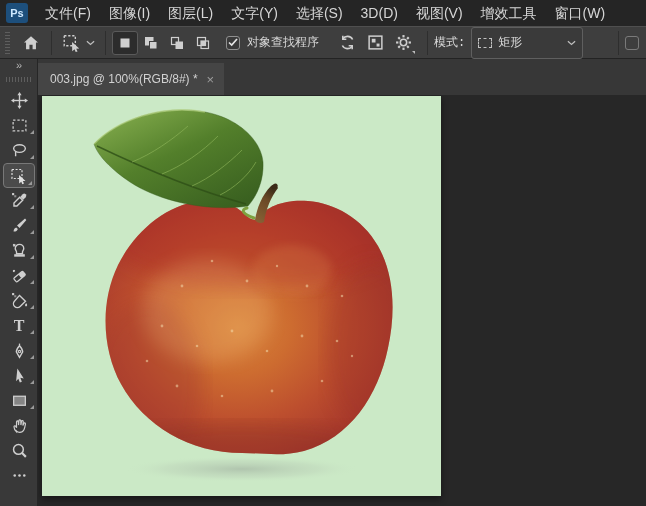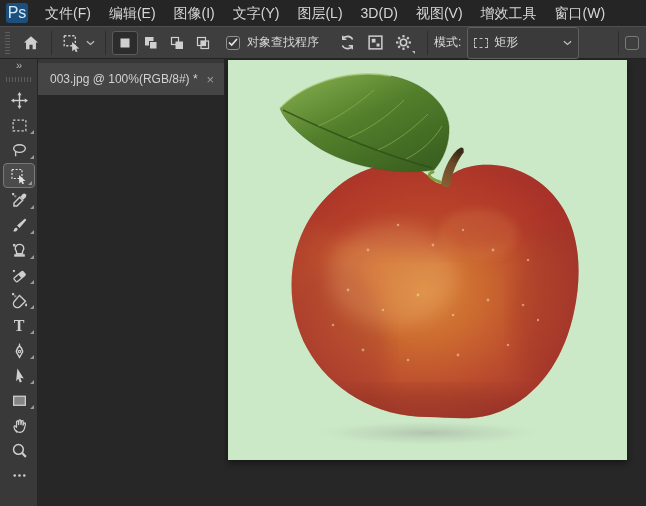--- a/index.html
+++ b/index.html
@@ -4,29 +4,29 @@
 <style>
   * { margin:0; padding:0; box-sizing:border-box; }
   html,body { width:646px; height:506px; overflow:hidden; background:#272727;
     font-family:"Liberation Sans","DejaVu Sans",sans-serif; }
   .app { width:646px; height:506px; display:flex; flex-direction:column; background:#272727; }
 
   
   .menubar { height:26px; background:#252525; display:flex; align-items:center;
     padding-left:6px; flex:0 0 auto; }
   .ps-logo { width:22px; height:20px; border-radius:3px; background:#1d4f7c;
-    color:#cfe9ff; font-size:16px; font-weight:normal; display:flex; align-items:center;
+    color:#cfe9ff; font-size:11px; font-weight:bold; display:flex; align-items:center;
     justify-content:center; margin-right:8px; }
   .menu-item { color:#d6d6d6; font-size:14px; padding:0 9px; line-height:26px;
     white-space:nowrap; cursor:default; }
 
   
   .optionsbar { height:33px; background:#3e3e3e; border-top:1px solid #4f4f4f;
     border-bottom:1px solid #232323; display:flex; align-items:center; padding:0 5px;
-    flex:0 0 auto; }
+    flex:0 0 auto;font-family:Liberation Mono, monospace; }
   .grip-v { width:5px; height:22px; margin-right:7px;
     background:repeating-linear-gradient(to bottom,#5e5e5e 0 1px,transparent 1px 3px); }
   .obar-btn { background:transparent; border:none; width:28px; height:26px;
     display:flex; align-items:center; justify-content:center; position:relative; }
   .divider { width:1px; height:24px; background:#2e2e2e; margin:0 6px; }
   .tool-preset { display:flex; align-items:center; gap:4px; background:transparent;
     border:none; padding:2px 4px; }
   .mode-btn { background:transparent; border:1px solid transparent; width:26px; height:24px;
     display:flex; align-items:center; justify-content:center; border-radius:3px; }
   .mode-btn.active { background:#2c2c2c; border-color:#5a5a5a; }
@@ -53,21 +53,21 @@
   .tool-btn { width:38px; height:25px; background:transparent; border:none;
     display:flex; align-items:center; justify-content:center; position:relative; }
   .tool-btn.active { background:#4b4b4b; border:1px solid #787878; border-radius:4px;
     width:32px; margin-left:3px; }
   .fly::after { content:""; position:absolute; right:4px; bottom:4px; width:0; height:0;
     border-left:4px solid transparent; border-bottom:4px solid #9a9a9a; }
   .tool-btn.active.fly::after { right:2px; bottom:2px; }
   .type-glyph { color:#cfcfcf; font-family:"Liberation Serif","DejaVu Serif",serif;
     font-size:16px; font-weight:bold; line-height:16px; }
 
-  .content { flex:1; display:flex; flex-direction:row; min-width:0; }
+  .content { flex:1; display:flex; flex-direction:column; min-width:0; }
   .tabstrip { height:36px; background:#373737; display:flex; align-items:flex-end; flex:0 0 auto; }
   .tab { height:32px; background:#454545; display:flex; align-items:center;
     padding:0 10px 0 12px; gap:9px; }
   .tab-title { color:#d2d2d2; font-size:12px; white-space:nowrap; }
   .tab-close { color:#9c9c9c; font-size:13px; line-height:13px; }
 
   .canvas-area { flex:1; background:#272727; overflow:hidden; }
   .document { width:399px; height:400px; margin:1px 0 0 4px; background:#cbe9c6;
     box-shadow:0 3px 7px rgba(0,0,0,.45); }
   svg.icon { display:block; }
@@ -75,24 +75,24 @@
 </head>
 <body>
 
 <div class="app">
 
   <div class="menubar">
     <div class="ps-logo">
       <span>Ps</span>
     </div>
     <span class="menu-item">文件(F)</span>
-    <span class="menu-item">编辑(E)</span>
     <span class="menu-item">图像(I)</span>
+    <span class="menu-item">图层(L)</span>
     <span class="menu-item">文字(Y)</span>
-    <span class="menu-item">图层(L)</span>
+    <span class="menu-item">选择(S)</span>
     <span class="menu-item">3D(D)</span>
     <span class="menu-item">视图(V)</span>
     <span class="menu-item">增效工具</span>
     <span class="menu-item">窗口(W)</span>
 
   </div>
 
   <div class="optionsbar">
     <div class="grip-v"></div>
 

